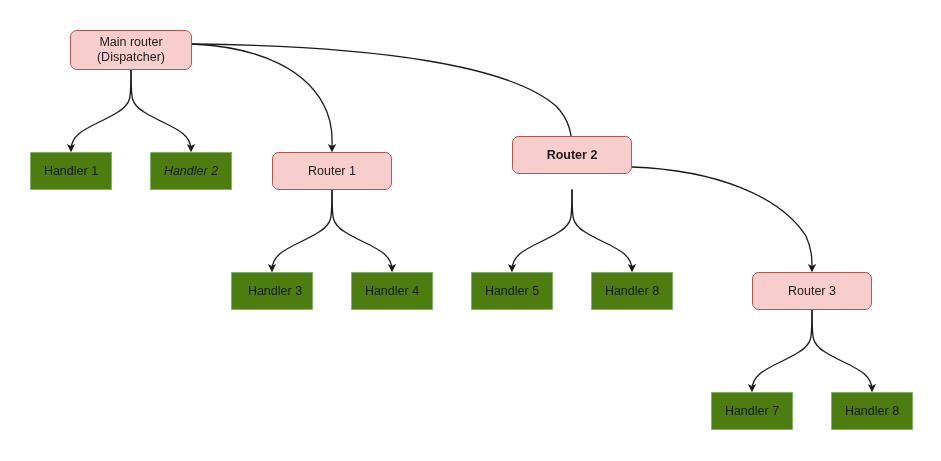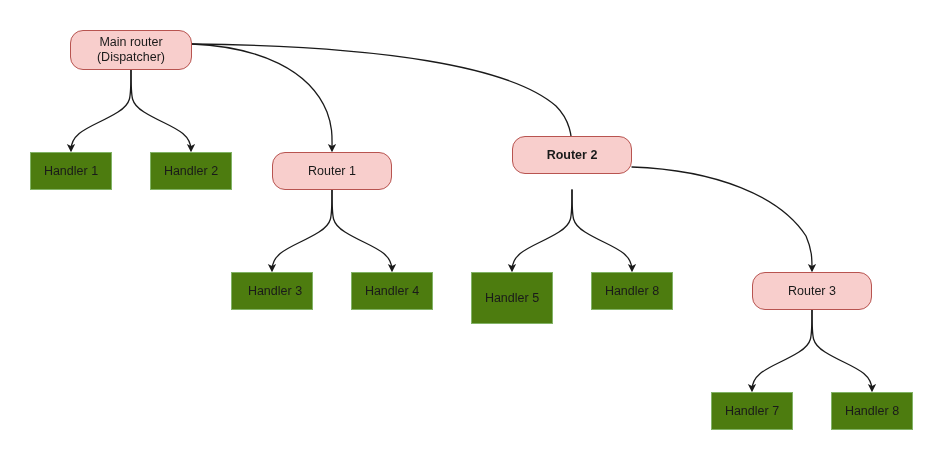--- a/index.html
+++ b/index.html
@@ -37,21 +37,21 @@
     text-align: center;
     font-size: 12.5px;
     line-height: 15px;
     color: #1a1a1a;
     font-family: "Liberation Sans", sans-serif;
     white-space: pre-line;
   }
   .node-router {
     background: #f8cecc;
     border: 1.2px solid #b85450;
-    border-radius: 13px;
+    border-radius: 7px;
   }
   .node-handler {
     background: #4d7c0f;
     border: 1.2px solid #82b366;
     border-radius: 0;
   }
   .node-label {
     display: block;
     white-space: pre-line;
     pointer-events: none;
@@ -80,25 +80,25 @@
         <path d="M 632 167 C 716 170 780 196 806 236 C 812 250 812 258 812 270" fill="none" stroke="#1a1a1a" stroke-width="1.3" stroke-linecap="round" marker-end="url(#arrowhead)"></path>
         <path d="M 812 310 C 812 340 812 344 799 352 C 777 366 752 370 752 390" fill="none" stroke="#1a1a1a" stroke-width="1.3" stroke-linecap="round" marker-end="url(#arrowhead)"></path>
         <path d="M 812 310 C 812 340 812 344 825 352 C 847 366 872 370 872 390" fill="none" stroke="#1a1a1a" stroke-width="1.3" stroke-linecap="round" marker-end="url(#arrowhead)"></path>
       </g>
   </svg>
 
   <div id="node-group">
       <div class="node node-router" style="left: 70px; top: 30px; width: 122px; height: 40px;"><span class="node-label">Main router
 (Dispatcher)</span></div>
       <div class="node node-handler" style="left: 30px; top: 152px; width: 82px; height: 38px;"><span class="node-label">Handler 1</span></div>
-      <div class="node node-handler" style="left: 150px; top: 152px; width: 82px; height: 38px;"><span class="node-label">Handler 2</span></div>
+      <div class="node node-handler" style="left: 150px; top: 152px; width: 82px; height: 38px; font-style: italic;"><span class="node-label">Handler 2</span></div>
       <div class="node node-router" style="left: 272px; top: 152px; width: 120px; height: 38px;"><span class="node-label">Router 1</span></div>
       <div class="node node-router" style="left: 512px; top: 136px; width: 120px; height: 38px; font-weight: bold;"><span class="node-label">Router 2</span></div>
       <div class="node node-handler" style="left: 231px; top: 272px; width: 82px; height: 38px; padding-left: 6px;"><span class="node-label">Handler 3</span></div>
       <div class="node node-handler" style="left: 351px; top: 272px; width: 82px; height: 38px; text-align: right;"><span class="node-label">Handler 4</span></div>
-      <div class="node node-handler" style="left: 471px; top: 272px; width: 82px; height: 52px;"><span class="node-label">Handler 5</span></div>
+      <div class="node node-handler" style="left: 471px; top: 272px; width: 82px; height: 38px;"><span class="node-label">Handler 5</span></div>
       <div class="node node-handler" style="left: 591px; top: 272px; width: 82px; height: 38px;"><span class="node-label">Handler 8</span></div>
       <div class="node node-router" style="left: 752px; top: 272px; width: 120px; height: 38px;"><span class="node-label">Router 3</span></div>
       <div class="node node-handler" style="left: 711px; top: 392px; width: 82px; height: 38px;"><span class="node-label">Handler 7</span></div>
       <div class="node node-handler" style="left: 831px; top: 392px; width: 82px; height: 38px;"><span class="node-label">Handler 8</span></div>
     </div>
 
 </div>
 
 </body></html>

